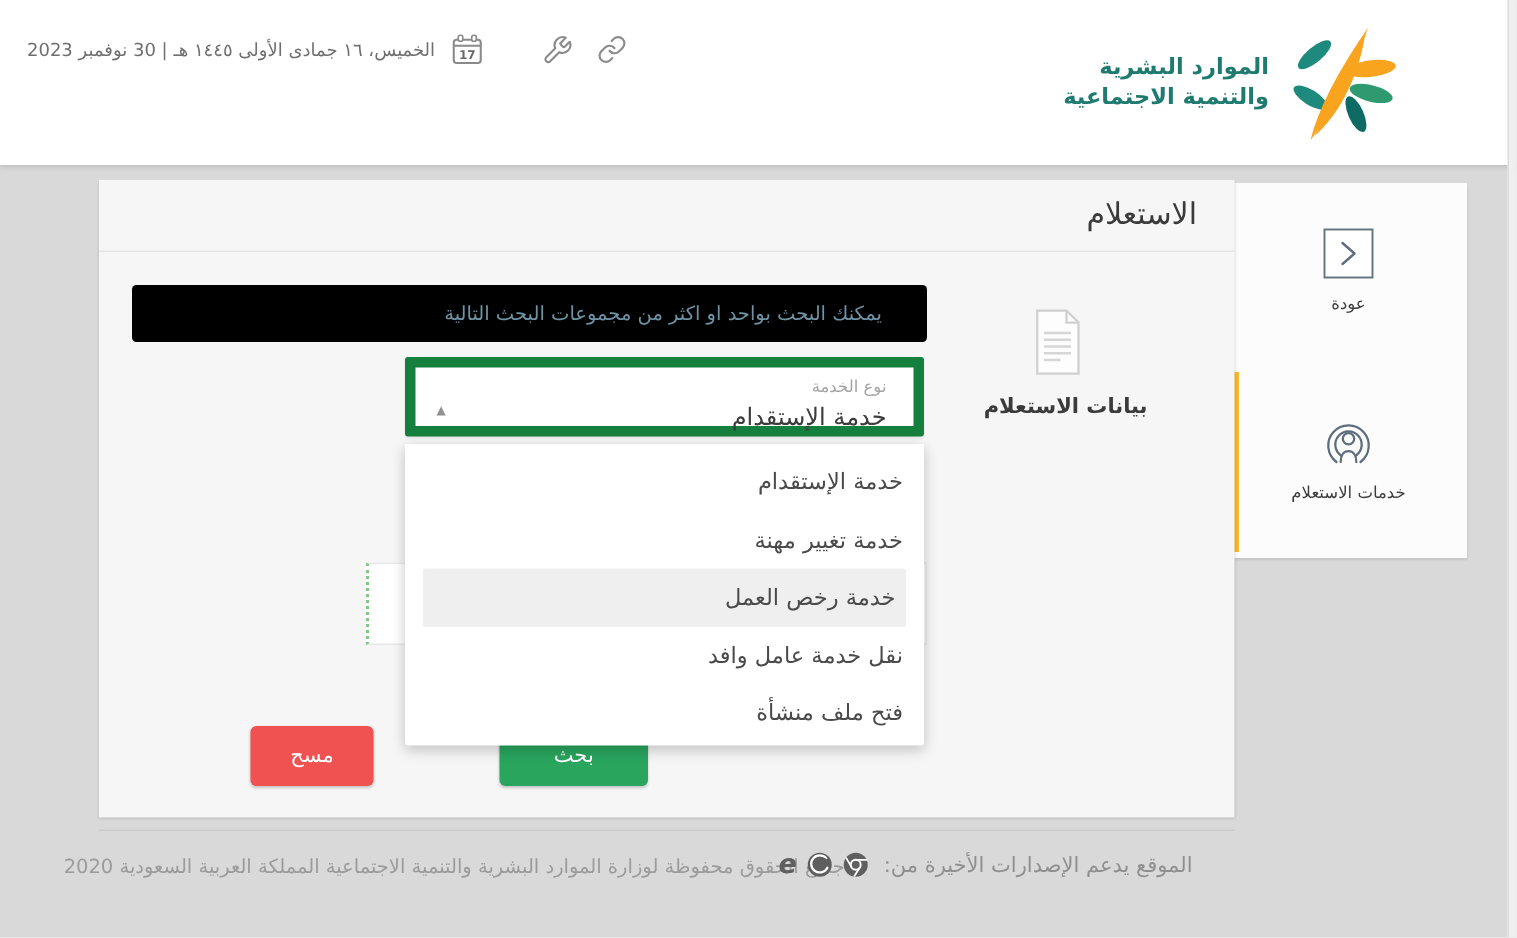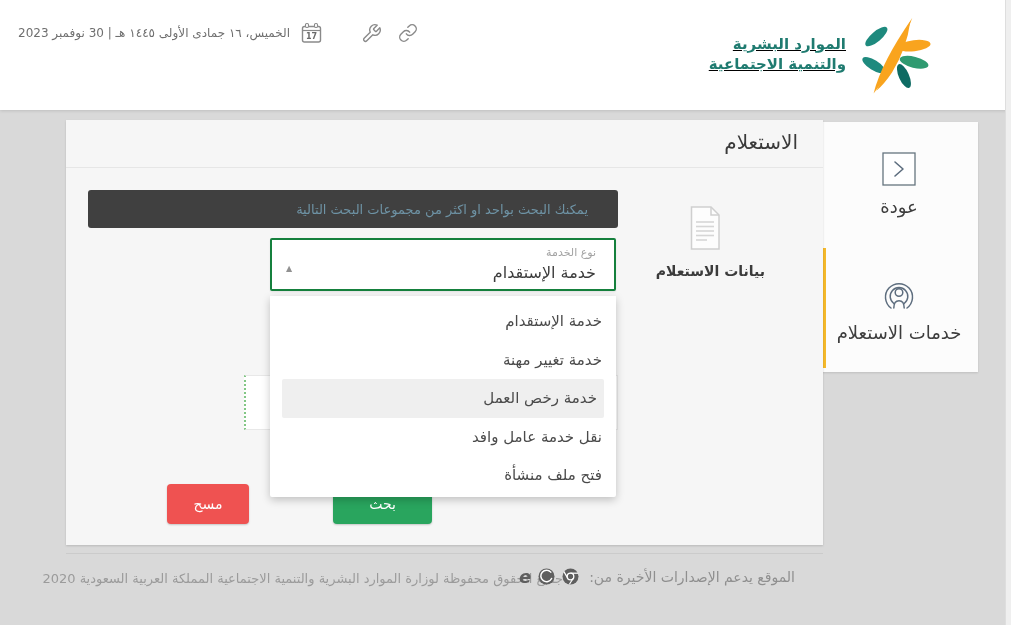--- a/index.html
+++ b/index.html
@@ -9,57 +9,57 @@
     font-family:"DejaVu Sans","Liberation Sans",sans-serif;
     background:#d9d9d9;
     overflow:hidden;
     direction:rtl;
   }
   
   .header {
     position:absolute; top:0; left:0; width:1011px; height:110px;
     background:#ffffff; box-shadow:0 1px 3px rgba(0,0,0,.12); z-index:20;
   }
-  .logo { position:absolute; top:10px; right:73px; display:flex; align-items:center;text-decoration:underline; }
+  .logo { position:absolute; top:10px; right:73px; display:flex; align-items:center; }
   .logo-text { text-align:right; color:#1f7b70; font-weight:bold; line-height:1.35; font-size:15px; margin-left:2px; }
   .top-left { position:absolute; top:18px; left:18px; height:30px; display:flex; align-items:center; direction:ltr; }
   .date-text { direction:rtl; font-size:12px; color:#6f6f6f; margin-right:10px; white-space:nowrap; }
   .hicon { display:inline-flex; align-items:center; justify-content:center; }
   .wrench-btn { margin-left:38px; cursor:pointer; }
   .link-btn { margin-left:16px; cursor:pointer; }
   
   .scroll-track { position:absolute; top:0; right:0; width:6px; height:625px; background:#efefef; border-left:1px solid #dedede; z-index:50; }
   
   .sidebar {
     position:absolute; top:122px; right:33px; width:158px; height:250px;
     background:#fcfcfc; box-shadow:0 1px 2px rgba(0,0,0,.12); z-index:10;
   }
   .side-item { position:relative; width:158px; text-align:center; cursor:pointer; }
   .side-item.back { height:124px; padding-top:30px; }
   .side-item.services { height:126px; padding-top:28px; }
-  .side-label { display:block; margin-top:10px; font-size:18px; color:#3d3d3d; }
+  .side-label { display:block; margin-top:10px; font-size:11px; color:#3d3d3d; }
   .active-bar { position:absolute; left:0; top:126px; width:6px; height:120px; background:#f5b92b; }
   
   .panel {
     position:absolute; top:120px; right:188px; width:757px; height:425px;
     background:#f6f6f6; box-shadow:0 1px 2px rgba(0,0,0,.15); z-index:10;
   }
   .panel-title { position:absolute; top:10px; right:25px; font-size:20px; color:#3a3a3a; }
   .panel-divider { position:absolute; top:47px; right:0; width:757px; height:1px; background:#e6e6e6; }
   .info-bar {
     position:absolute; top:70px; right:205px; width:530px; height:38px;
-    background:#404040; border-radius:3px; color:#6e93a5; font-size:13px;
+    background:#000000; border-radius:3px; color:#6e93a5; font-size:13px;
     display:flex; align-items:center; padding-right:30px;
   }
   .inquiry-col { position:absolute; top:85px; right:58px; width:120px; text-align:right; }
   .inquiry-label { display:block; margin-top:12px; font-size:14px; font-weight:bold; color:#3b3b3b; }
   
   .select-box {
     position:absolute; top:118px; right:207px; width:346px; height:53px;
-    background:#ffffff; border:2px solid #15803d; border-radius:2px;
+    background:#ffffff; border:7px solid #15803d; border-radius:2px;
     box-shadow:0 1px 2px rgba(0,0,0,.08); cursor:pointer; z-index:3;
   }
   .select-label { position:absolute; top:6px; right:18px; font-size:11px; color:#a3a3a3; }
   .select-value { position:absolute; top:23px; right:18px; font-size:16px; color:#3c3c3c; }
   .select-caret { position:absolute; top:24px; left:14px; font-size:8px; color:#919191; }
   
   .hidden-input {
     position:absolute; top:255px; right:205px; width:374px; height:55px;
     background:#ffffff; border:1px solid #e8e8e8; border-left:2px dotted #82c785;
     z-index:1;

